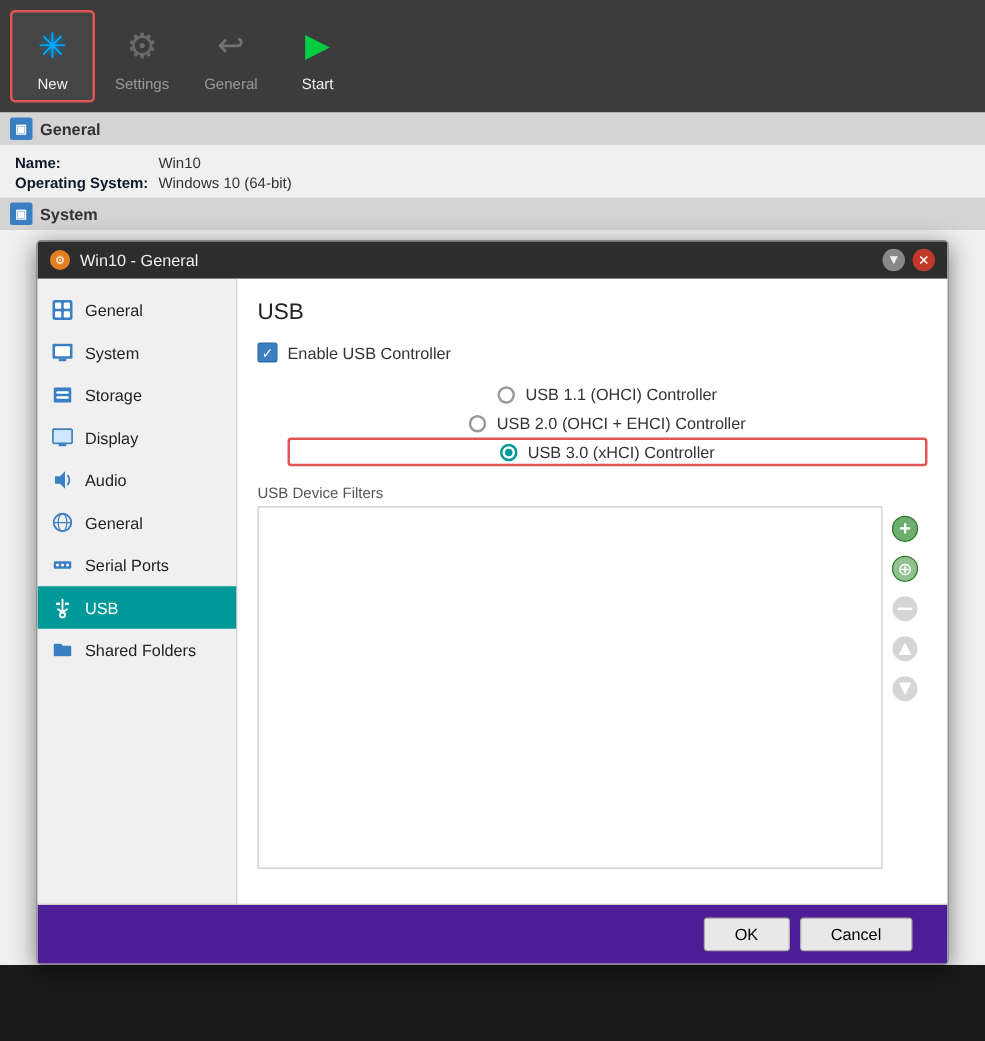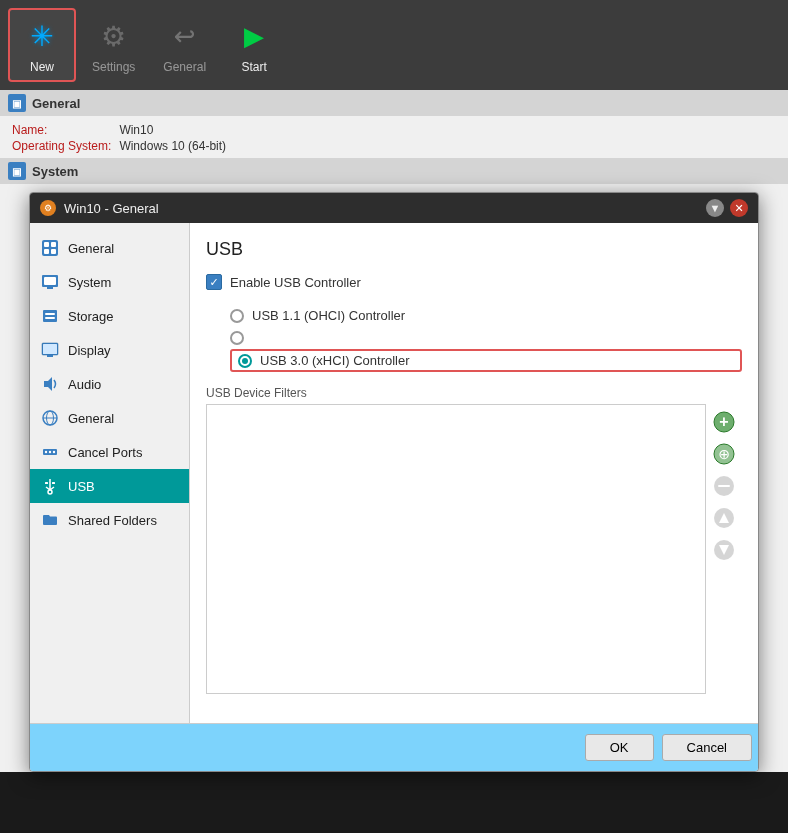--- a/index.html
+++ b/index.html
@@ -73,21 +73,21 @@
       color: white;
       font-size: 10px;
     }
 
     .vm-detail {
       padding: 6px 12px 4px 12px;
       font-size: 12px;
     }
     .vm-detail table { border-collapse: collapse; }
     .vm-detail td { padding: 1px 8px 1px 0; }
-    .vm-detail td:first-child { color: #b91c1c; }
+    .vm-detail td:first-child { color: #0f172a; font-weight: bold; }
 
     
     .dialog-overlay {
       position: relative;
       margin: 8px auto;
       width: 730px;
     }
     .dialog {
       background: #f5f5f5;
       border: 1px solid #888;
@@ -196,20 +196,21 @@
     }
     .radio-group {
       margin-left: 24px;
       margin-bottom: 14px;
     }
     .radio-row {
       display: flex;
       align-items: center;
       gap: 8px;
       padding: 4px 0;
+      justify-content: center;
     }
     .radio-btn {
       width: 14px; height: 14px;
       border-radius: 50%;
       border: 2px solid #999;
       display: flex; align-items: center; justify-content: center;
       cursor: pointer;
       flex-shrink: 0;
     }
     .radio-btn.selected {
@@ -260,22 +261,22 @@
       cursor: pointer;
       display: flex; align-items: center; justify-content: center;
       font-size: 16px;
     }
 
     
     .dialog-footer {
       display: flex;
       justify-content: flex-end;
       gap: 8px;
-      padding: 10px 6px;
-      background: #7dd3fc;
+      padding: 10px 28px;
+      background: #4c1d95;
       border-top: 1px solid #ccc;
     }
     .footer-btn {
       padding: 5px 24px;
       border: 1px solid #aaa;
       border-radius: 3px;
       background: #e8e8e8;
       cursor: pointer;
       font-size: 13px;
     }
@@ -415,21 +416,21 @@
           </div>
           <div class="sidebar-item">
             <span class="sicon">
               <svg width="18" height="18" viewBox="0 0 18 18">
                   <rect x="2" y="6" width="14" height="6" rx="1" fill="#3a7fc1"></rect>
                   <circle cx="5" cy="9" r="1.2" fill="white"></circle>
                   <circle cx="9" cy="9" r="1.2" fill="white"></circle>
                   <circle cx="13" cy="9" r="1.2" fill="white"></circle>
                 </svg>
             </span>
-            <span>Cancel Ports</span>
+            <span>Serial Ports</span>
           </div>
           <div class="sidebar-item active">
             <span class="sicon">
               <svg width="18" height="18" viewBox="0 0 18 18">
                   <path d="M9,2 L9,13 M9,13 L5,10 M9,13 L13,10" stroke="white" stroke-width="1.5" fill="none"></path>
                   <circle cx="9" cy="15" r="2" fill="none" stroke="white" stroke-width="1.5"></circle>
                   <rect x="4" y="5" width="3" height="2" fill="white" rx="0.5"></rect>
                   <rect x="11" y="5" width="3" height="2" fill="white" rx="0.5"></rect>
                 </svg>
             </span>
@@ -453,20 +454,21 @@
             <span>Enable USB Controller</span>
           </div>
 
           <div class="radio-group">
             <div class="radio-row">
               <div class="radio-btn"></div>
               <span>USB 1.1 (OHCI) Controller</span>
             </div>
             <div class="radio-row">
               <div class="radio-btn"></div>
+              <span>USB 2.0 (OHCI + EHCI) Controller</span>
             </div>
             <div class="radio-row highlighted">
               <div class="radio-btn selected"></div>
               <span>USB 3.0 (xHCI) Controller</span>
             </div>
           </div>
 
           <div class="usb-filters-label">USB Device Filters</div>
           <div class="filters-container">
             <div class="usb-filters-area filters-list">

